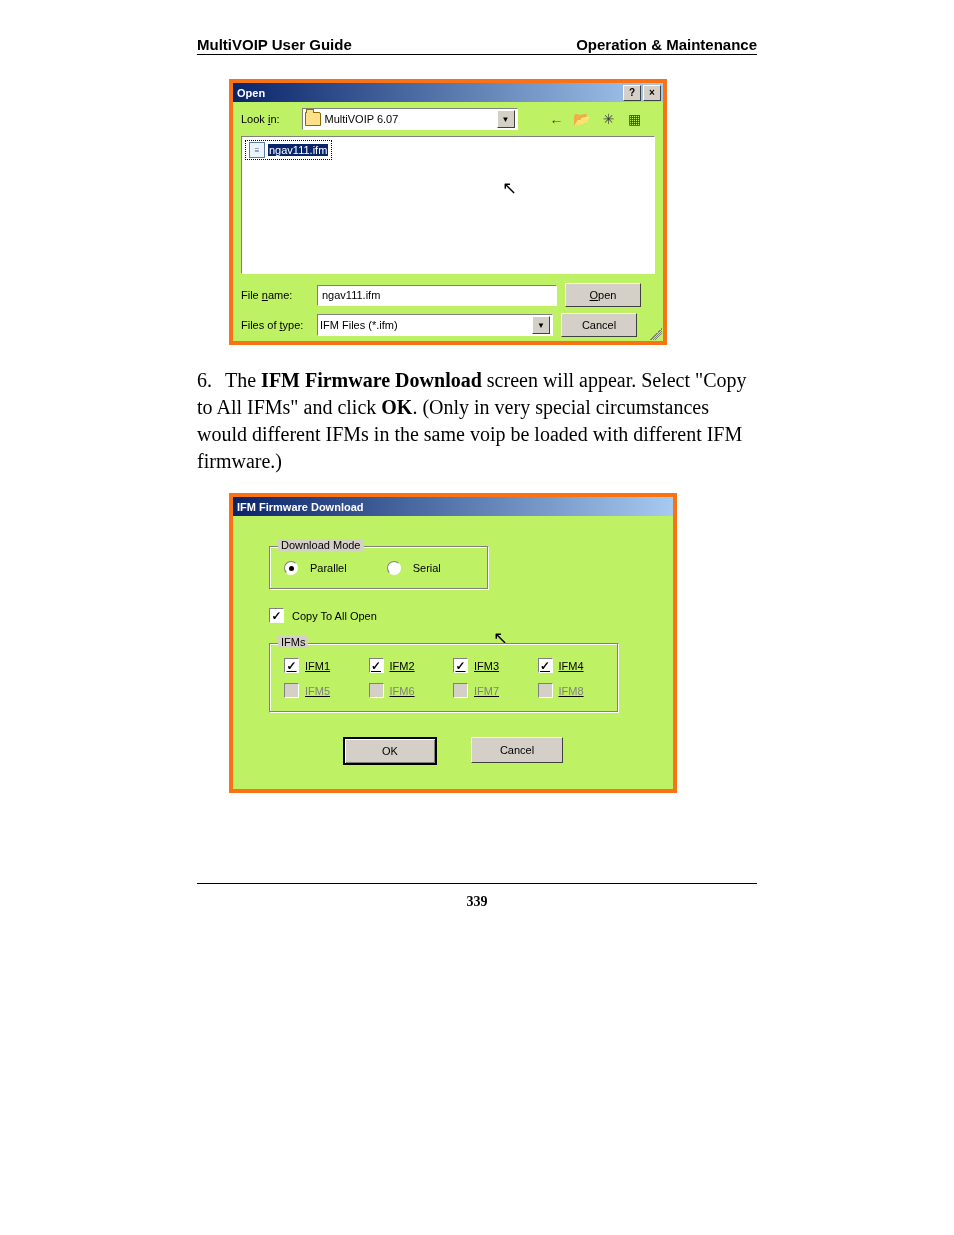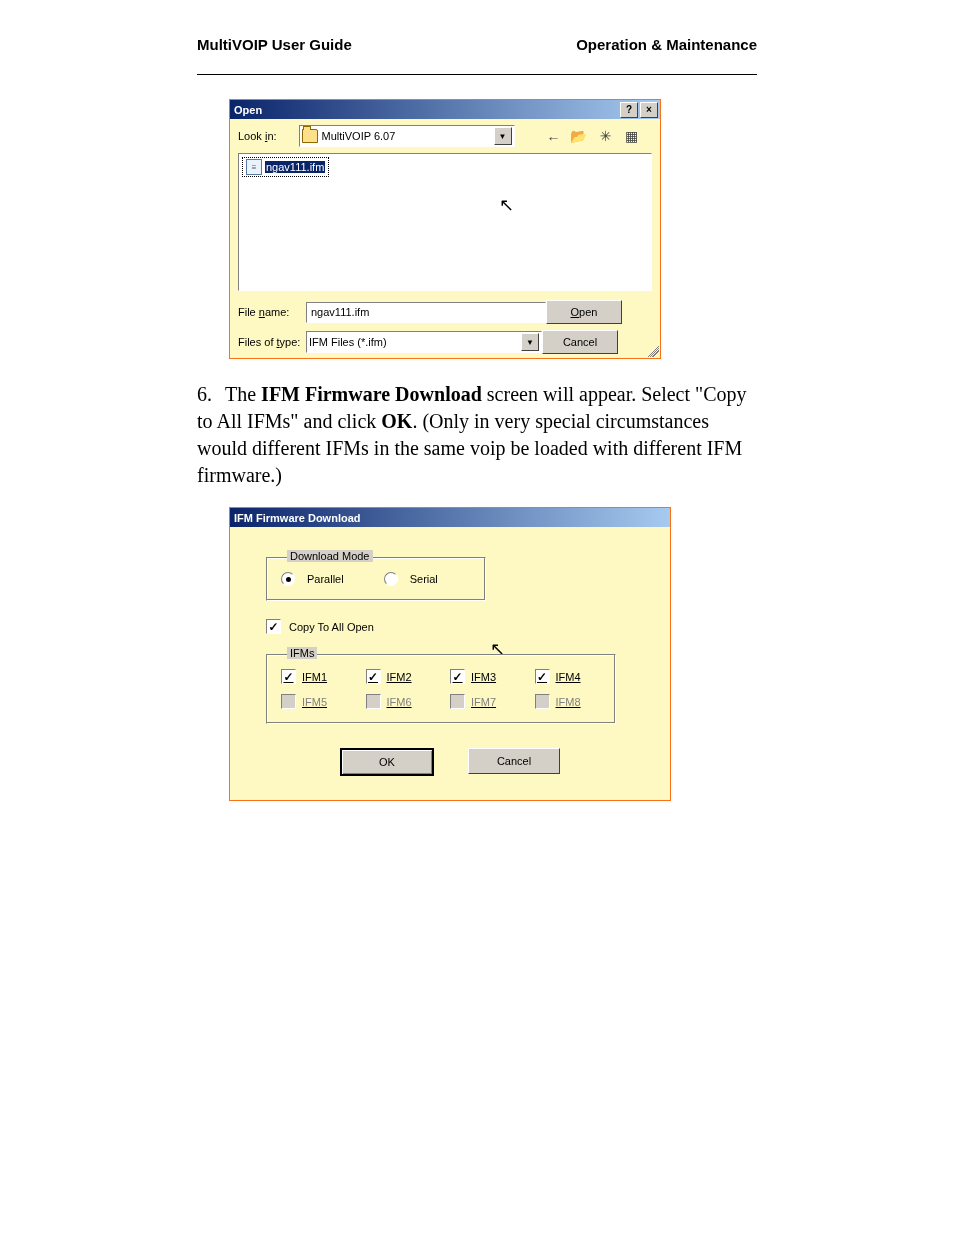--- a/index.html
+++ b/index.html
@@ -13,29 +13,29 @@
     width: 560px;
     margin: 36px auto 0;
   }
   .hdr {
     display: flex;
     justify-content: space-between;
     font-family: Arial, Helvetica, sans-serif;
     font-weight: bold;
     font-size: 15px;
     border-bottom: 1.5px solid #000;
-    padding-bottom: 21px;
+    padding-bottom: 1px;
     margin-bottom: 24px;
     align-items: center;
   }
   .dlg {
     width: 430px;
     margin: 12px auto;
-    background: #fef9c3;
-    border: 1px solid #f97316;
+    background: #bef264;
+    border: 4px solid #f97316;
     font-family: Tahoma, Arial, sans-serif;
     font-size: 11px;
     color: #000;
     position: relative;
   }
   .titlebar {
     height: 19px;
     background: linear-gradient(to right, #0a246a, #a6caf0);
     color: #fff;
     font-weight: bold;
@@ -141,21 +141,21 @@
   .cursor {
     position: absolute;
     font-size: 18px;
     color: #000;
     pointer-events: none;
   }
   .form-row {
     display: flex;
     align-items: center;
     padding: 3px 8px;
-    gap: 0;
+    gap: 8px;
   }
   .text-in {
     background: #fff;
     border-top: 1px solid #808080;
     border-left: 1px solid #808080;
     border-right: 1px solid #fff;
     border-bottom: 1px solid #fff;
     height: 19px;
     flex: 1;
     padding: 0 4px;
@@ -191,21 +191,21 @@
     border: 1px solid #808080;
     border-right-color: #fff;
     border-bottom-color: #fff;
     box-shadow: inset -1px -1px #808080, inset 1px 1px #fff;
     padding: 14px 14px 14px;
     margin-bottom: 18px;
     position: relative;
     width: 190px;
   }
   .group-lbl {
-    position: absolute; top: -8px; left: 20px;
+    position: absolute; top: -8px; left: 8px;
     background: #d4d0c8;
     padding: 0 3px;
     font-size: 11px;
   }
   .radio-row { display: flex; gap: 40px; }
   .radio { display: flex; align-items: center; gap: 12px; }
   .radio-ic {
     width: 12px; height: 12px; border-radius: 50%;
     background: #fff;
     border-top: 1px solid #808080; border-left: 1px solid #808080;
@@ -360,13 +360,14 @@
         </div>
       </div>
       <div class="btn-row">
         <div class="btn btn2 default">OK</div>
         <div class="btn btn2">Cancel</div>
       </div>
     </div>
   </div>
 
 
+  <div class="pagefoot">339</div>
 </div>
 
 </body></html>

